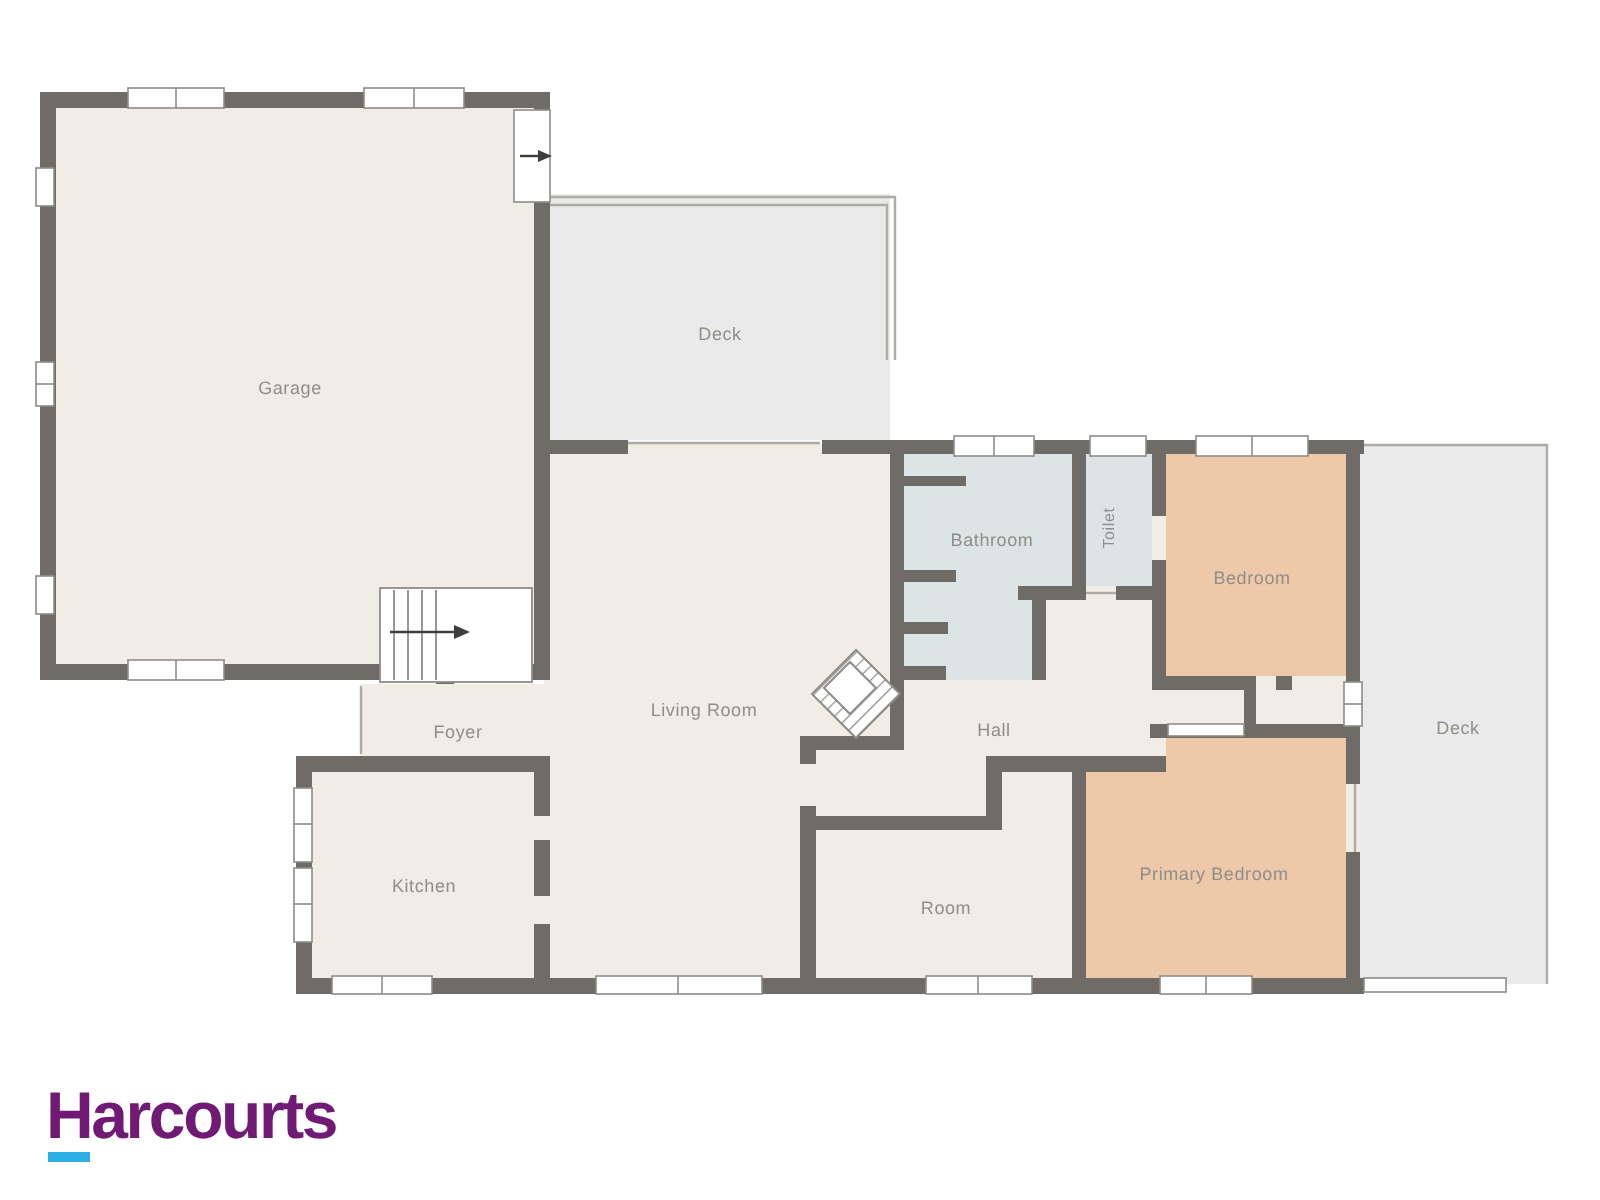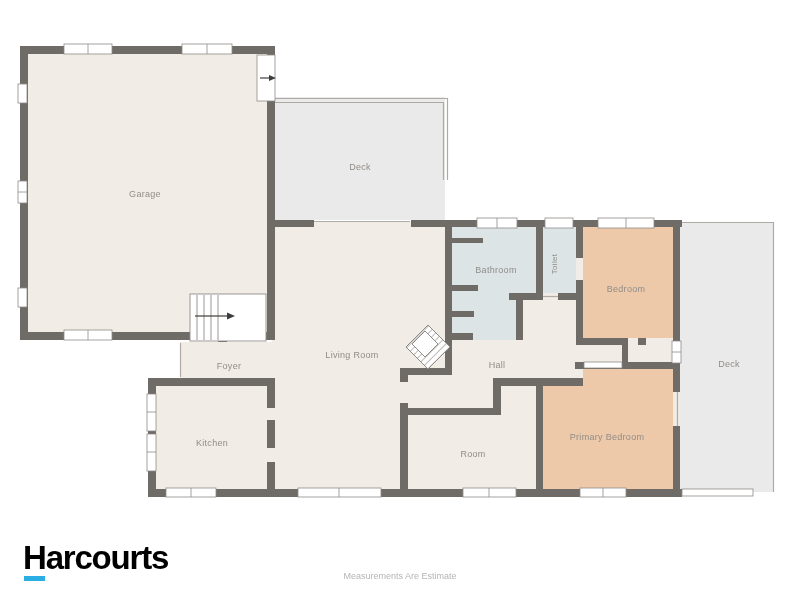--- a/index.html
+++ b/index.html
@@ -1,21 +1,21 @@
 <!DOCTYPE html>
 <html><head>
 <meta charset="utf-8">
 <style>
   html,body{margin:0;padding:0;background:#fff;}
   .canvas{position:relative;width:800px;height:600px;background:#ffffff;overflow:hidden;}
   .plan-svg{position:absolute;left:0;top:0;}
   .room-label{font-family:"Liberation Sans",sans-serif;font-size:9px;letter-spacing:.3px;}
   .room-label.small{font-size:8px;}
   .logo{position:absolute;left:23px;top:541px;font-family:"Liberation Sans",sans-serif;
-        font-weight:bold;font-size:33px;line-height:1;color:#000000;letter-spacing:-1.2px;}
+        font-weight:bold;font-size:33px;line-height:1;color:#701a75;letter-spacing:-1.2px;}
   .logo-bar{position:absolute;left:24px;top:576px;width:21px;height:5px;background:#2aaee4;}
   .disclaimer{position:absolute;left:0;top:571px;width:100%;text-align:center;
         font-family:"Liberation Sans",sans-serif;font-size:9px;color:#b7b5b2;}
 </style>
 </head>
 <body>
 
 <div class="canvas">
   <svg class="plan-svg" width="800" height="600" viewBox="0 0 800 600">
     <defs>
@@ -185,14 +185,13 @@
       <text class="room-label" x="229" y="369" text-anchor="middle">Foyer</text>
       <text class="room-label" x="212" y="446" text-anchor="middle">Kitchen</text>
       <text class="room-label" x="473" y="457" text-anchor="middle">Room</text>
       <text class="room-label" x="607" y="440" text-anchor="middle">Primary Bedroom</text>
       <text class="room-label" x="729" y="367" text-anchor="middle">Deck</text>
     </g>
   </svg>
 
   <div class="logo">Harcourts</div>
   <div class="logo-bar"></div>
-  <div class="disclaimer">Measurements Are Estimate</div>
 </div>
 
 </body></html>

